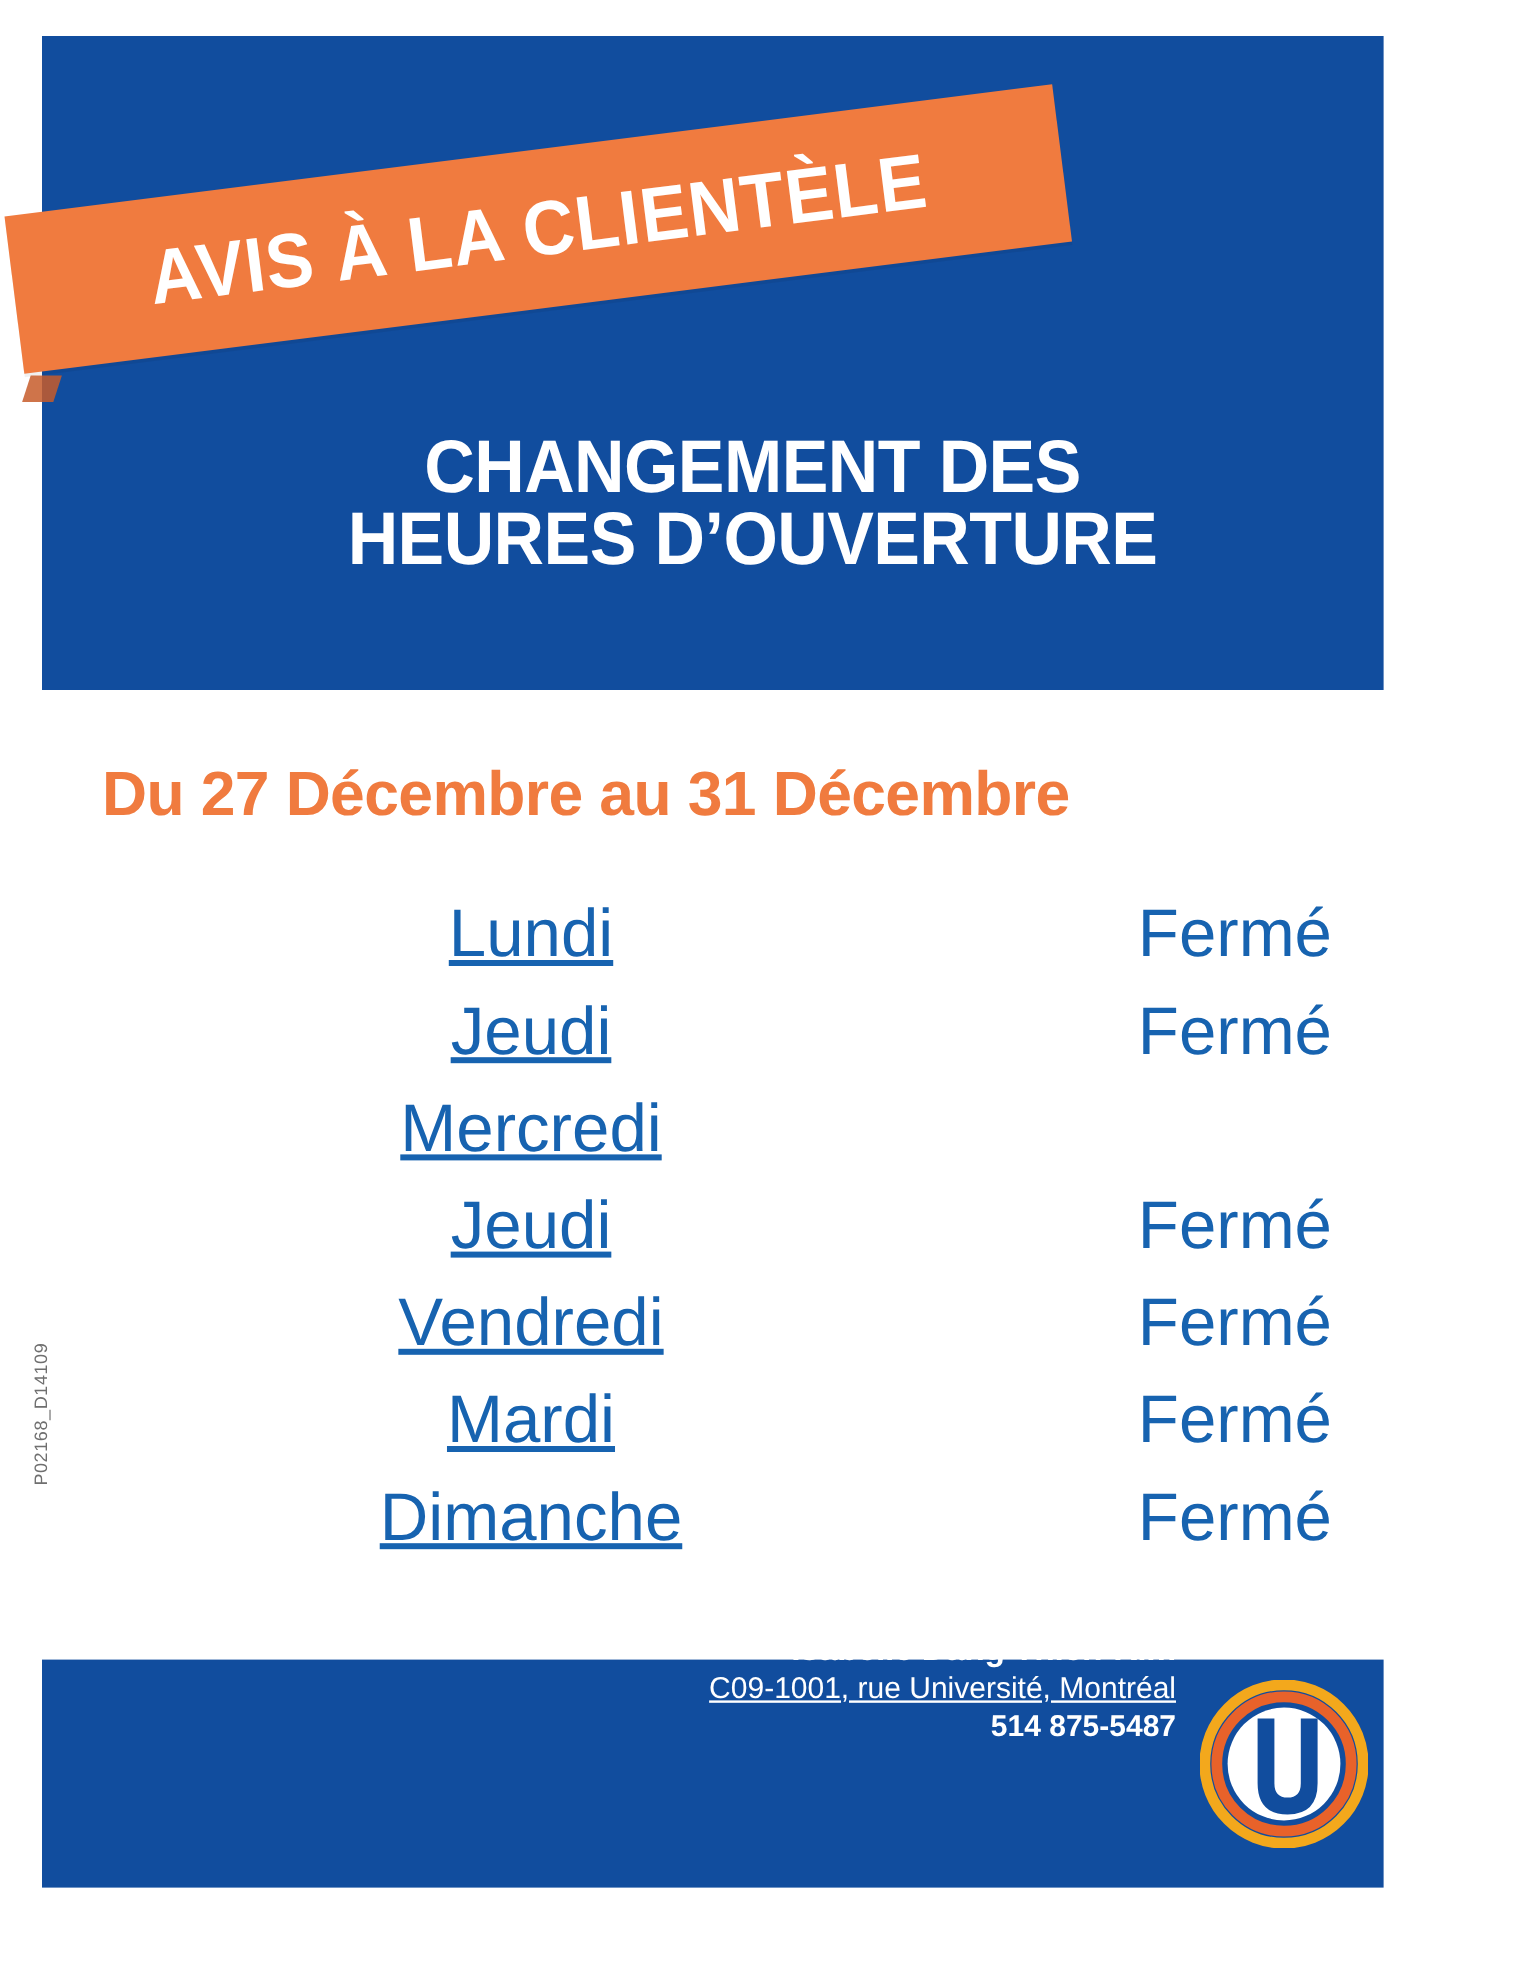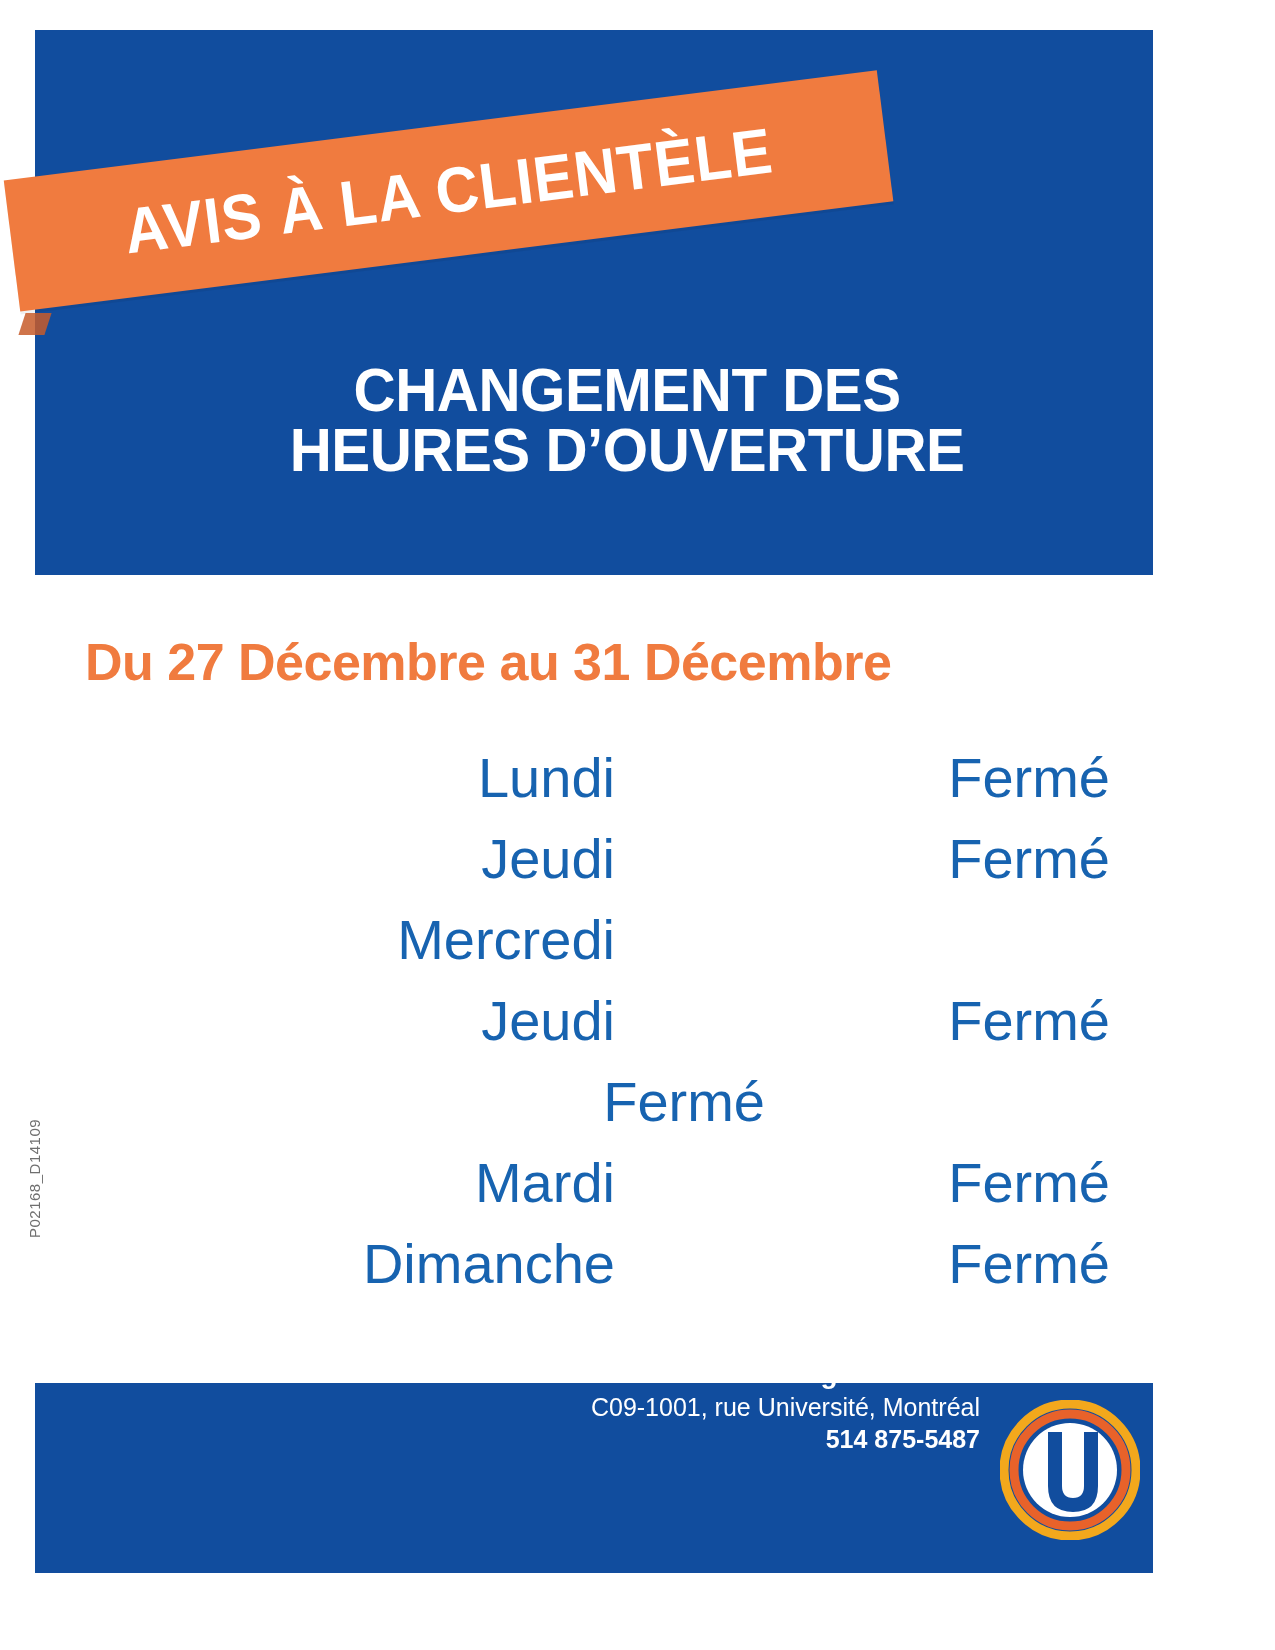--- a/index.html
+++ b/index.html
@@ -128,23 +128,24 @@
   .hours-row {
     display: flex;
     align-items: baseline;
     height: 81px;
     color: #1763B0;
     font-size: 56px;
     font-weight: normal;
   }
   .hours-day {
     width: 345px;
-    text-align: right;
+    text-align: center;
     padding-right: 0;
     white-space: nowrap;
+    text-decoration: underline;
   }
   .hours-value {
     width: 495px;
     text-align: right;
     white-space: nowrap;
   }
 
   
   .side-code {
     position: absolute;
@@ -178,20 +179,21 @@
   .footer-name {
     font-size: 28px;
     font-weight: bold;
     letter-spacing: -0.2px;
     margin-bottom: 3px;
   }
   .footer-addr {
     font-size: 25px;
     font-weight: normal;
     margin-bottom: 3px;
+    text-decoration: underline;
   }
   .footer-phone {
     font-size: 25px;
     font-weight: bold;
   }
 
   
   .logo {
     position: absolute;
     left: 1000px;
@@ -232,20 +234,21 @@
       <div class="hours-value">Fermé</div>
     </div>
     <div class="hours-row">
       <div class="hours-day">Mercredi</div>
     </div>
     <div class="hours-row">
       <div class="hours-day">Jeudi</div>
       <div class="hours-value">Fermé</div>
     </div>
     <div class="hours-row">
+      <div class="hours-day">Vendredi</div>
       <div class="hours-value">Fermé</div>
     </div>
     <div class="hours-row">
       <div class="hours-day">Mardi</div>
       <div class="hours-value">Fermé</div>
     </div>
     <div class="hours-row">
       <div class="hours-day">Dimanche</div>
       <div class="hours-value">Fermé</div>
     </div>

